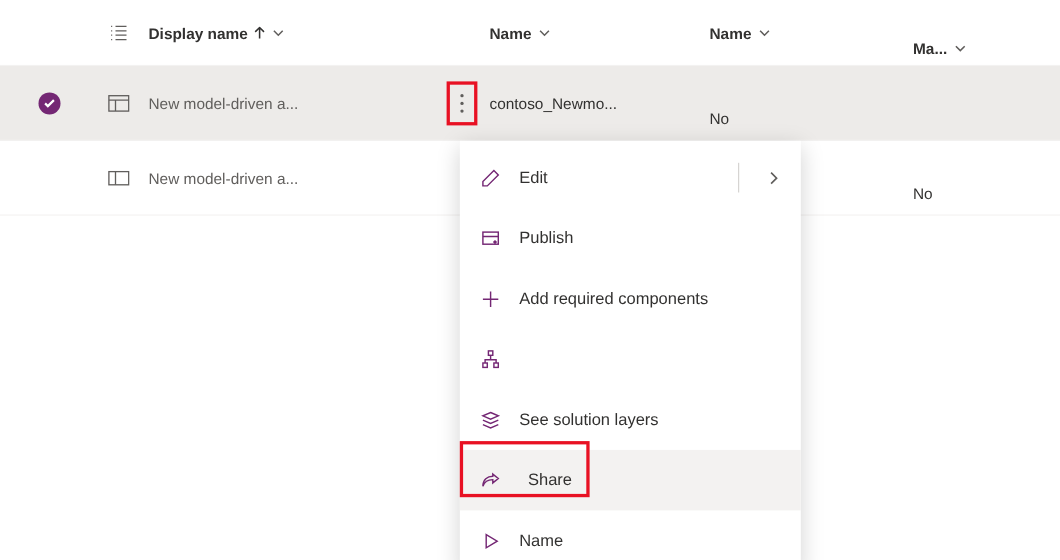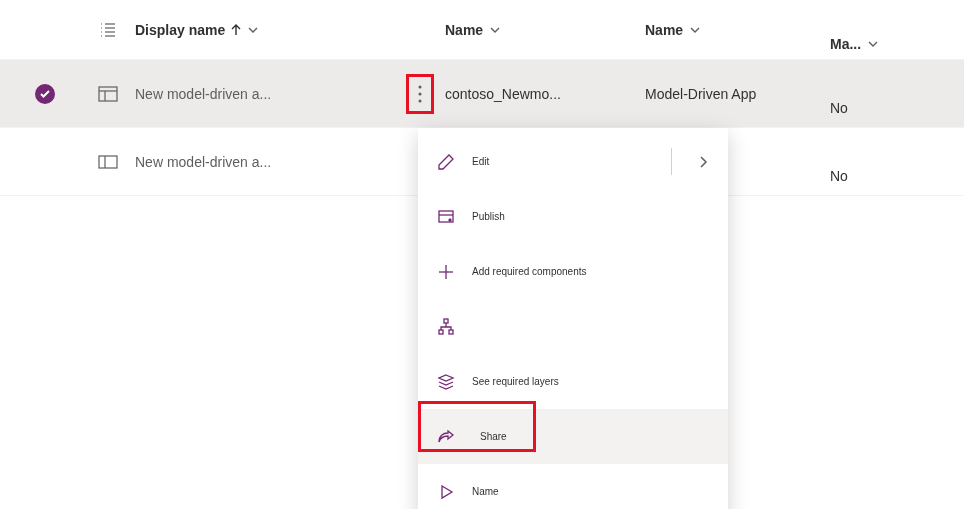--- a/index.html
+++ b/index.html
@@ -68,21 +68,21 @@
       box-shadow: 0 6px 20px rgba(0,0,0,0.18);
       padding: 6px 0 0 0;
     }
     .menu-item {
       display: flex;
       align-items: center;
       height: 55px;
       padding: 0 18px;
       gap: 16px;
       cursor: pointer;
-      font-size: 10px;
+      font-size: 15px;
       position: relative;
     }
     .menu-item.hovered { background: #f3f2f1; gap: 24px; }
     .menu-icon { width: 20px; height: 20px; flex-shrink:0; display:flex; align-items:center; justify-content:center; }
     .menu-sep {
       position:absolute; right: 56px; top: 14px; bottom: 14px; width:1px; background:#d2d0ce;
     }
     .submenu-arrow {
       position: absolute; right: 20px;
     }
@@ -168,21 +168,20 @@
     <div class="col-kebab">
       <div class="kebab-btn kebab-highlight">
         <svg width="4" height="18" viewBox="0 0 4 18" fill="#605e5c">
             <circle cx="2" cy="2" r="1.5"></circle>
             <circle cx="2" cy="9" r="1.5"></circle>
             <circle cx="2" cy="16" r="1.5"></circle>
           </svg>
       </div>
     </div>
     <div class="col-name">contoso_Newmo...</div>
-    <div class="col-type">Model-Driven App</div>
     <div class="col-managed">No</div>
   </div>
 
   <div class="data-row">
     <div class="col-check"></div>
     <div class="col-icon">
       <svg width="20" height="14" viewBox="0 0 20 14" fill="none" stroke="#605e5c" stroke-width="1.2">
         <rect x="1" y="1" width="18" height="12"></rect>
           <line x1="7" y1="1" x2="7" y2="13"></line>
       </svg>
@@ -248,21 +247,21 @@
           <path d="M9 5v4M4 12V9h10v3"></path>
         </svg>
     </span>
   </div>
   <div class="menu-item">
     <span class="menu-icon">
       <svg width="18" height="18" viewBox="0 0 18 18" fill="none" stroke="#742774" stroke-width="1.3">
           <path d="M9 2l7 3-7 3-7-3 7-3zM2 9l7 3 7-3M2 13l7 3 7-3"></path>
         </svg>
     </span>
-    <span>See required layers</span>
+    <span>See solution layers</span>
   </div>
   <div class="menu-item hovered">
     <span class="menu-icon">
       <svg width="18" height="18" viewBox="0 0 18 18" fill="none" stroke="#742774" stroke-width="1.3">
           <path d="M11 3l5 4-5 4V8c-5 0-8 3-9 6 0-6 4-9 9-9V3z"></path>
         </svg>
     </span>
     <span>Share</span>
   </div>
   <div class="menu-item">

